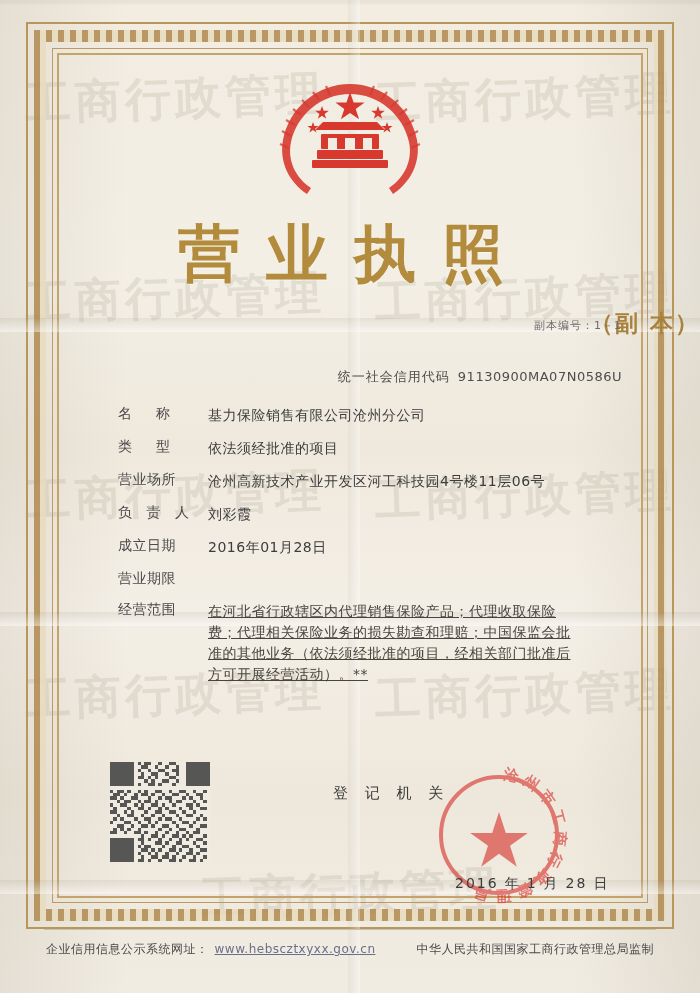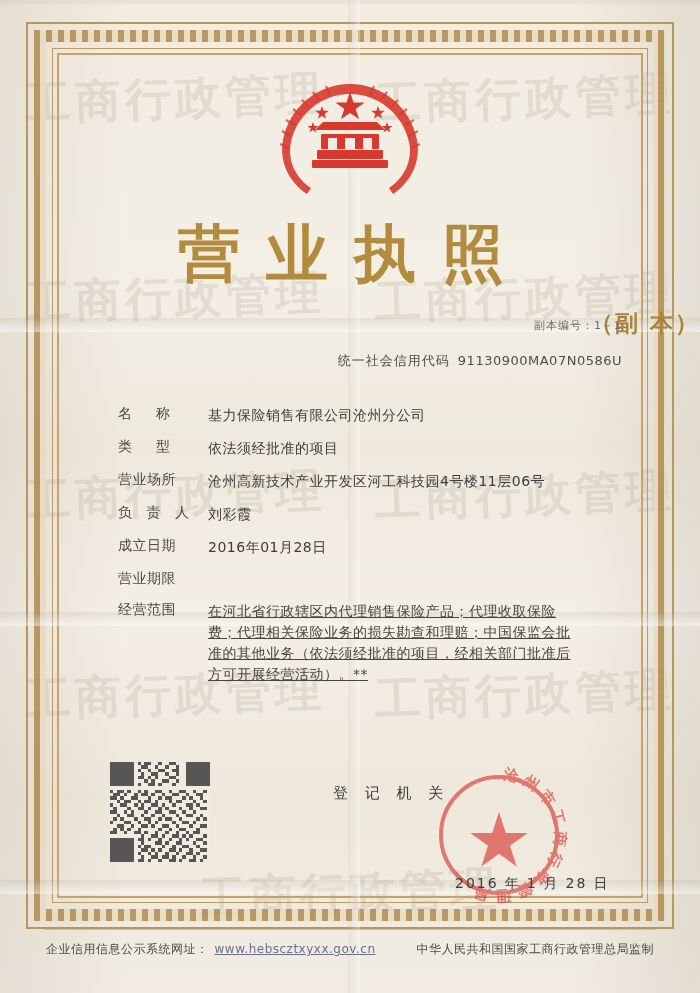--- a/index.html
+++ b/index.html
@@ -78,21 +78,21 @@
   }
   .subtitle{
     position:absolute;left:0;right:0;top:308px;text-align:right;
     font-size:23px;font-weight:bold;color:#a8823a;letter-spacing:2px;
   }
   .copy-no{
     position:absolute;right:78px;top:318px;
     font-size:11px;color:#6b6b6b;letter-spacing:1px;
   }
   .credit-code{
-    position:absolute;right:78px;top:352px;
+    position:absolute;right:78px;top:368px;
     font-size:13px;color:#4d4d4d;letter-spacing:1px;
   }
   .credit-code .code{margin-left:8px;letter-spacing:.5px;}
 
   
   .fields{
     position:absolute;left:118px;top:405px;width:470px;
   }
   .row{display:flex;margin-bottom:13px;}
   .row .label{

